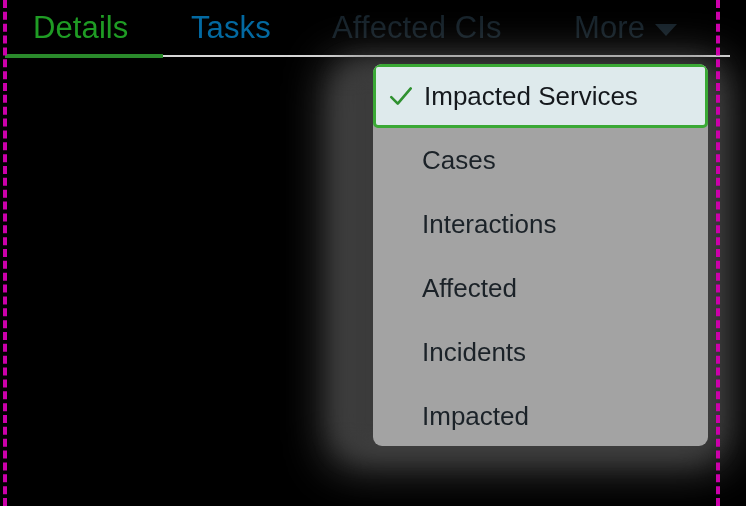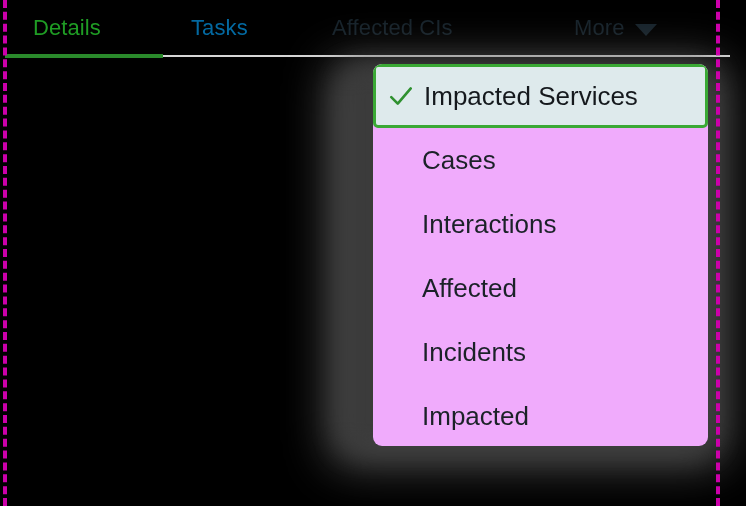--- a/index.html
+++ b/index.html
@@ -30,21 +30,21 @@
     left: 0;
     top: 0;
     width: 746px;
     height: 58px;
     background: #000000;
     z-index: 4;
   }
   .tab {
     position: absolute;
     top: 9px;
-    font-size: 22px;
+    font-size: 31px;
     line-height: 38px;
     letter-spacing: 0.1px;
     white-space: nowrap;
     cursor: pointer;
     background: transparent;
     border: 0;
     padding: 0;
     font-family: inherit;
   }
   .tab-details {
@@ -119,21 +119,21 @@
     opacity: 0.55;
     background: #9a9a9a;
   }
 
   .dropdown {
     position: absolute;
     left: 373px;
     top: 64px;
     width: 335px;
     height: 382px;
-    background: #f0abfc;
+    background: #a3a3a3;
     border-radius: 9px;
     z-index: 8;
     overflow: hidden;
   }
 
   .menu-item {
     position: relative;
     display: flex;
     align-items: center;
     height: 64px;

